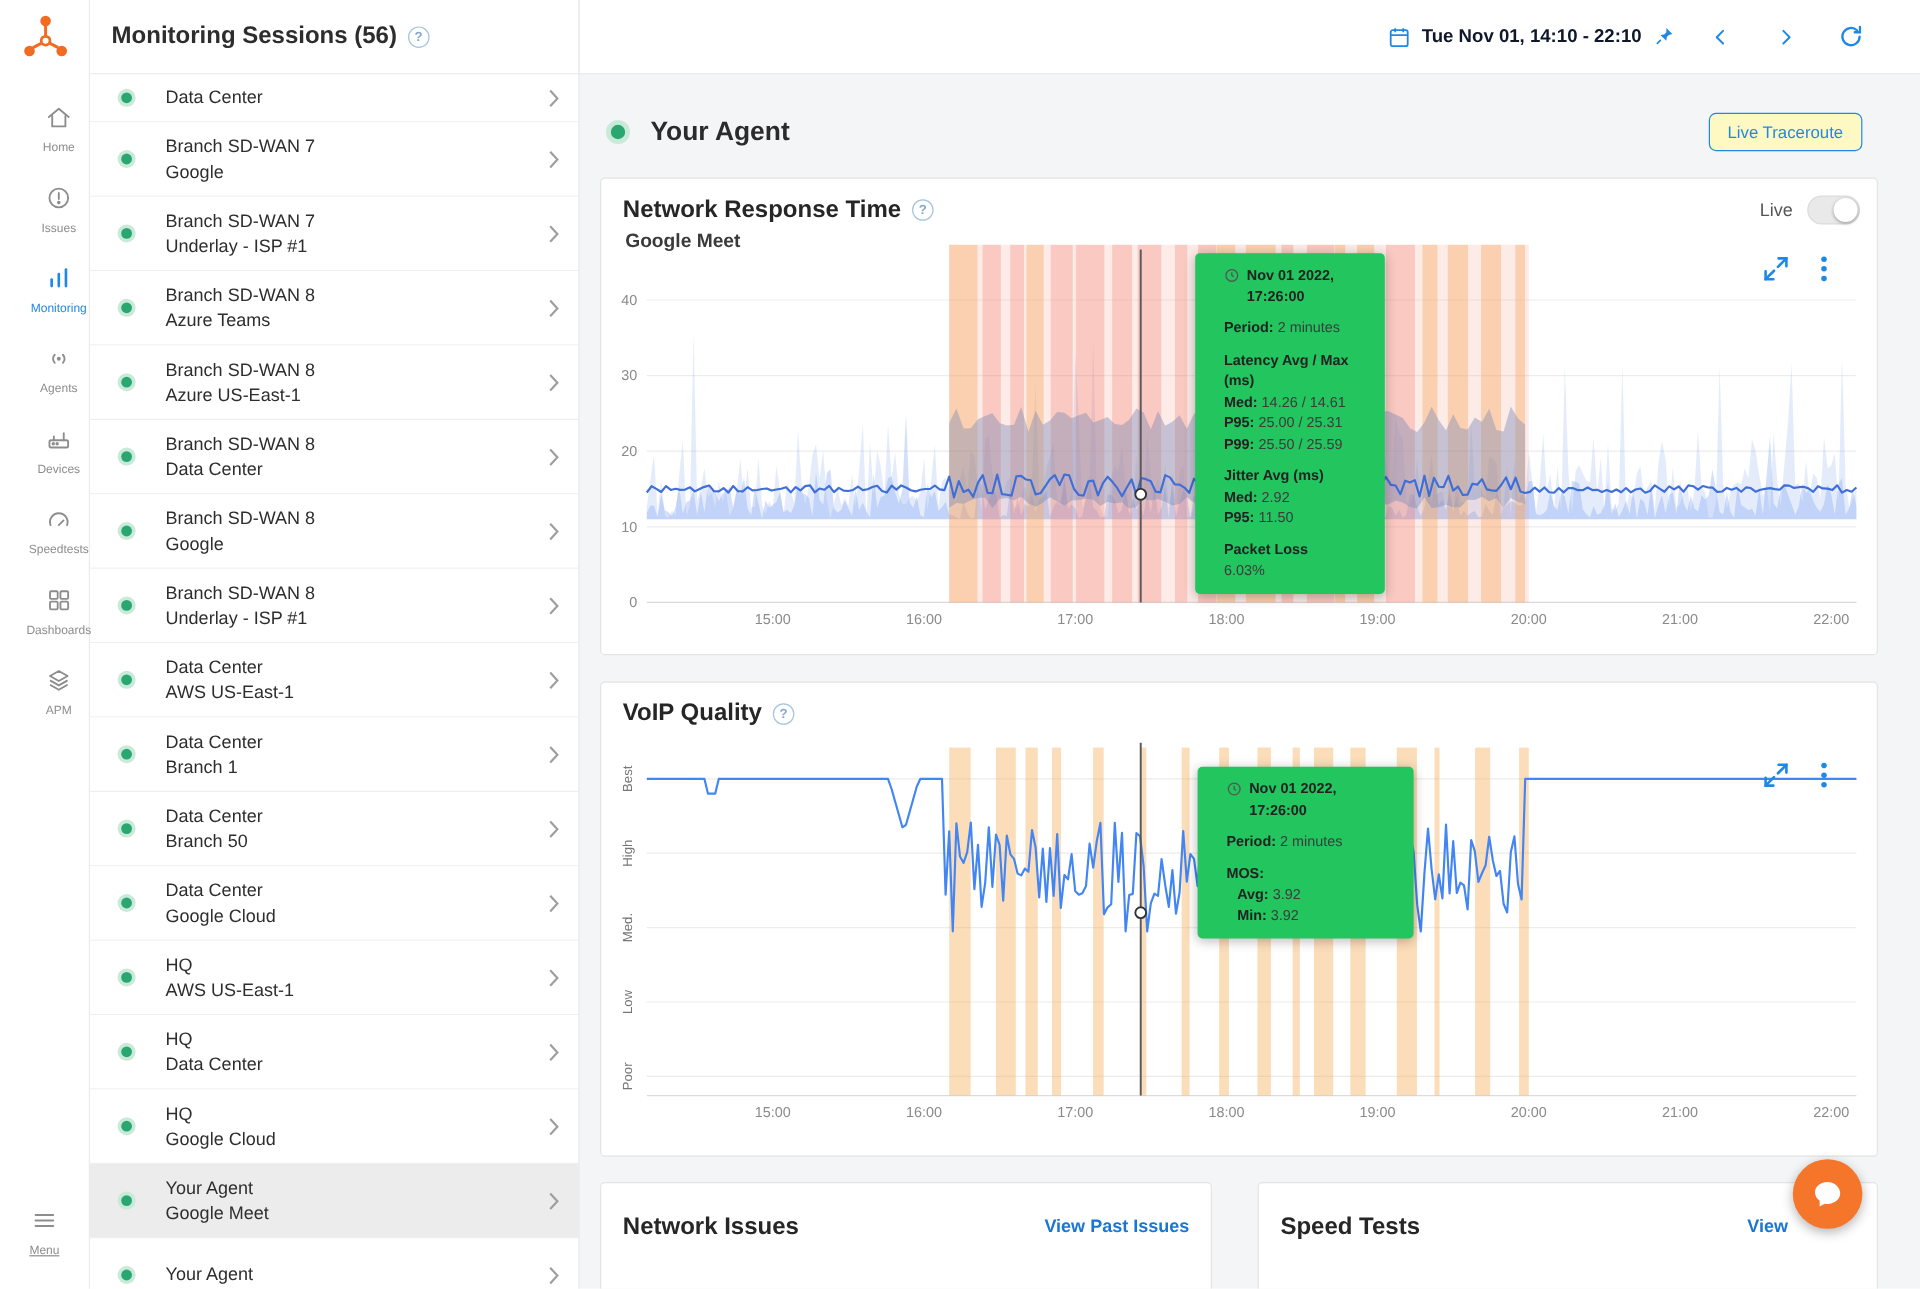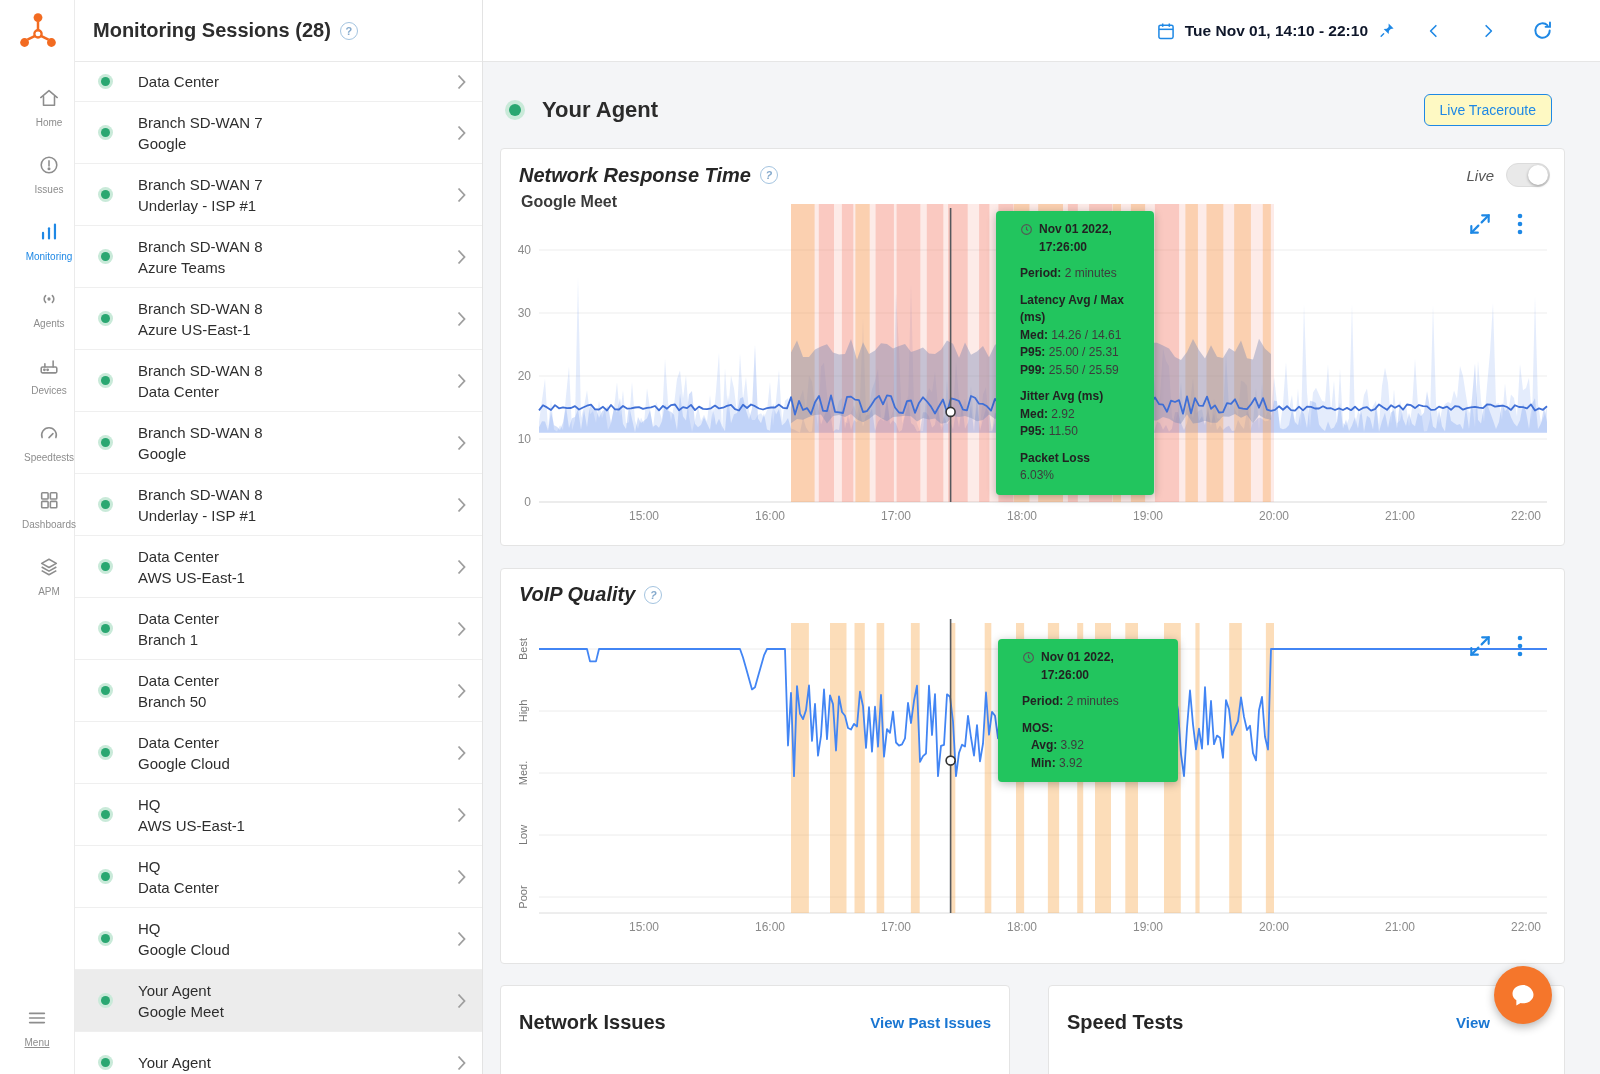--- a/index.html
+++ b/index.html
@@ -46,21 +46,21 @@
   .agent-dot::after{content:"";position:absolute;inset:4px;border-radius:50%;background:#2aa771;}
   .agent-title{font-size:22px;font-weight:700;color:#2b2b2b;margin-left:17px;}
   .traceroute-btn{margin-left:auto;border:1px solid #1E88E5;color:#1E88E5;background:#fef9c3;border-radius:6px;padding:7px 15px;font-size:14px;font-weight:400;cursor:pointer;font-family:"Liberation Sans",sans-serif;}
 
   .card{position:absolute;background:#fff;border:1px solid #e4e4e4;border-radius:4px;}
   .card1{left:17px;top:86px;width:1065px;height:398px;}
   .card2{left:17px;top:506px;width:1065px;height:396px;}
   .card3{left:17px;top:923px;width:510px;height:140px;}
   .card4{left:565px;top:923px;width:517px;height:140px;}
 
-  .c-head{display:flex;align-items:center;gap:9px;padding:14px 14px 0 18px;font-style:italic;}
+  .c-head{display:flex;align-items:center;gap:9px;padding:14px 14px 0 18px;}
   .c-title{font-size:20px;font-weight:700;color:#262626;}
   .c-sub{font-size:16px;font-weight:700;color:#3a3a3a;padding:6px 0 0 20px;}
   .live-wrap{margin-left:auto;display:flex;align-items:center;gap:12px;font-size:15px;color:#555;}
   .toggle{width:44px;height:24px;border-radius:12px;background:#e9e9e9;border:1px solid #dcdcdc;position:relative;display:inline-block;cursor:pointer;}
   .knob{position:absolute;right:1px;top:1px;width:20px;height:20px;border-radius:50%;background:#fff;box-shadow:0 1px 3px rgba(0,0,0,.35);}
   .tools{position:absolute;right:41px;display:flex;align-items:center;gap:24px;z-index:3;}
   .card1 .tools{top:62px;}
   .card2 .tools{top:64px;}
   .tools span{cursor:pointer;display:inline-flex;}
   .chart{position:absolute;left:8px;overflow:visible;}
@@ -173,21 +173,21 @@
             <line x1="4" y1="7" x2="20" y2="7"></line>
             <line x1="4" y1="12" x2="20" y2="12"></line>
             <line x1="4" y1="17" x2="20" y2="17"></line>
           </svg></span>
       <span class="rail-lb">Menu</span>
     </div>
   </div>
 
   <div class="sidebar">
     <div class="sb-header">
-      <span class="sb-title">Monitoring Sessions (28)</span>
+      <span class="sb-title">Monitoring Sessions (56)</span>
       <span class="help">?</span>
     </div>
     <div class="sb-list">
         <div class="sess partial">
       <span class="dot"></span>
       <span class="sess-text">
 
         <span class="l2">Data Center</span>
       </span>
       <svg class="chev" width="9" height="16" viewBox="0 0 9 16">

